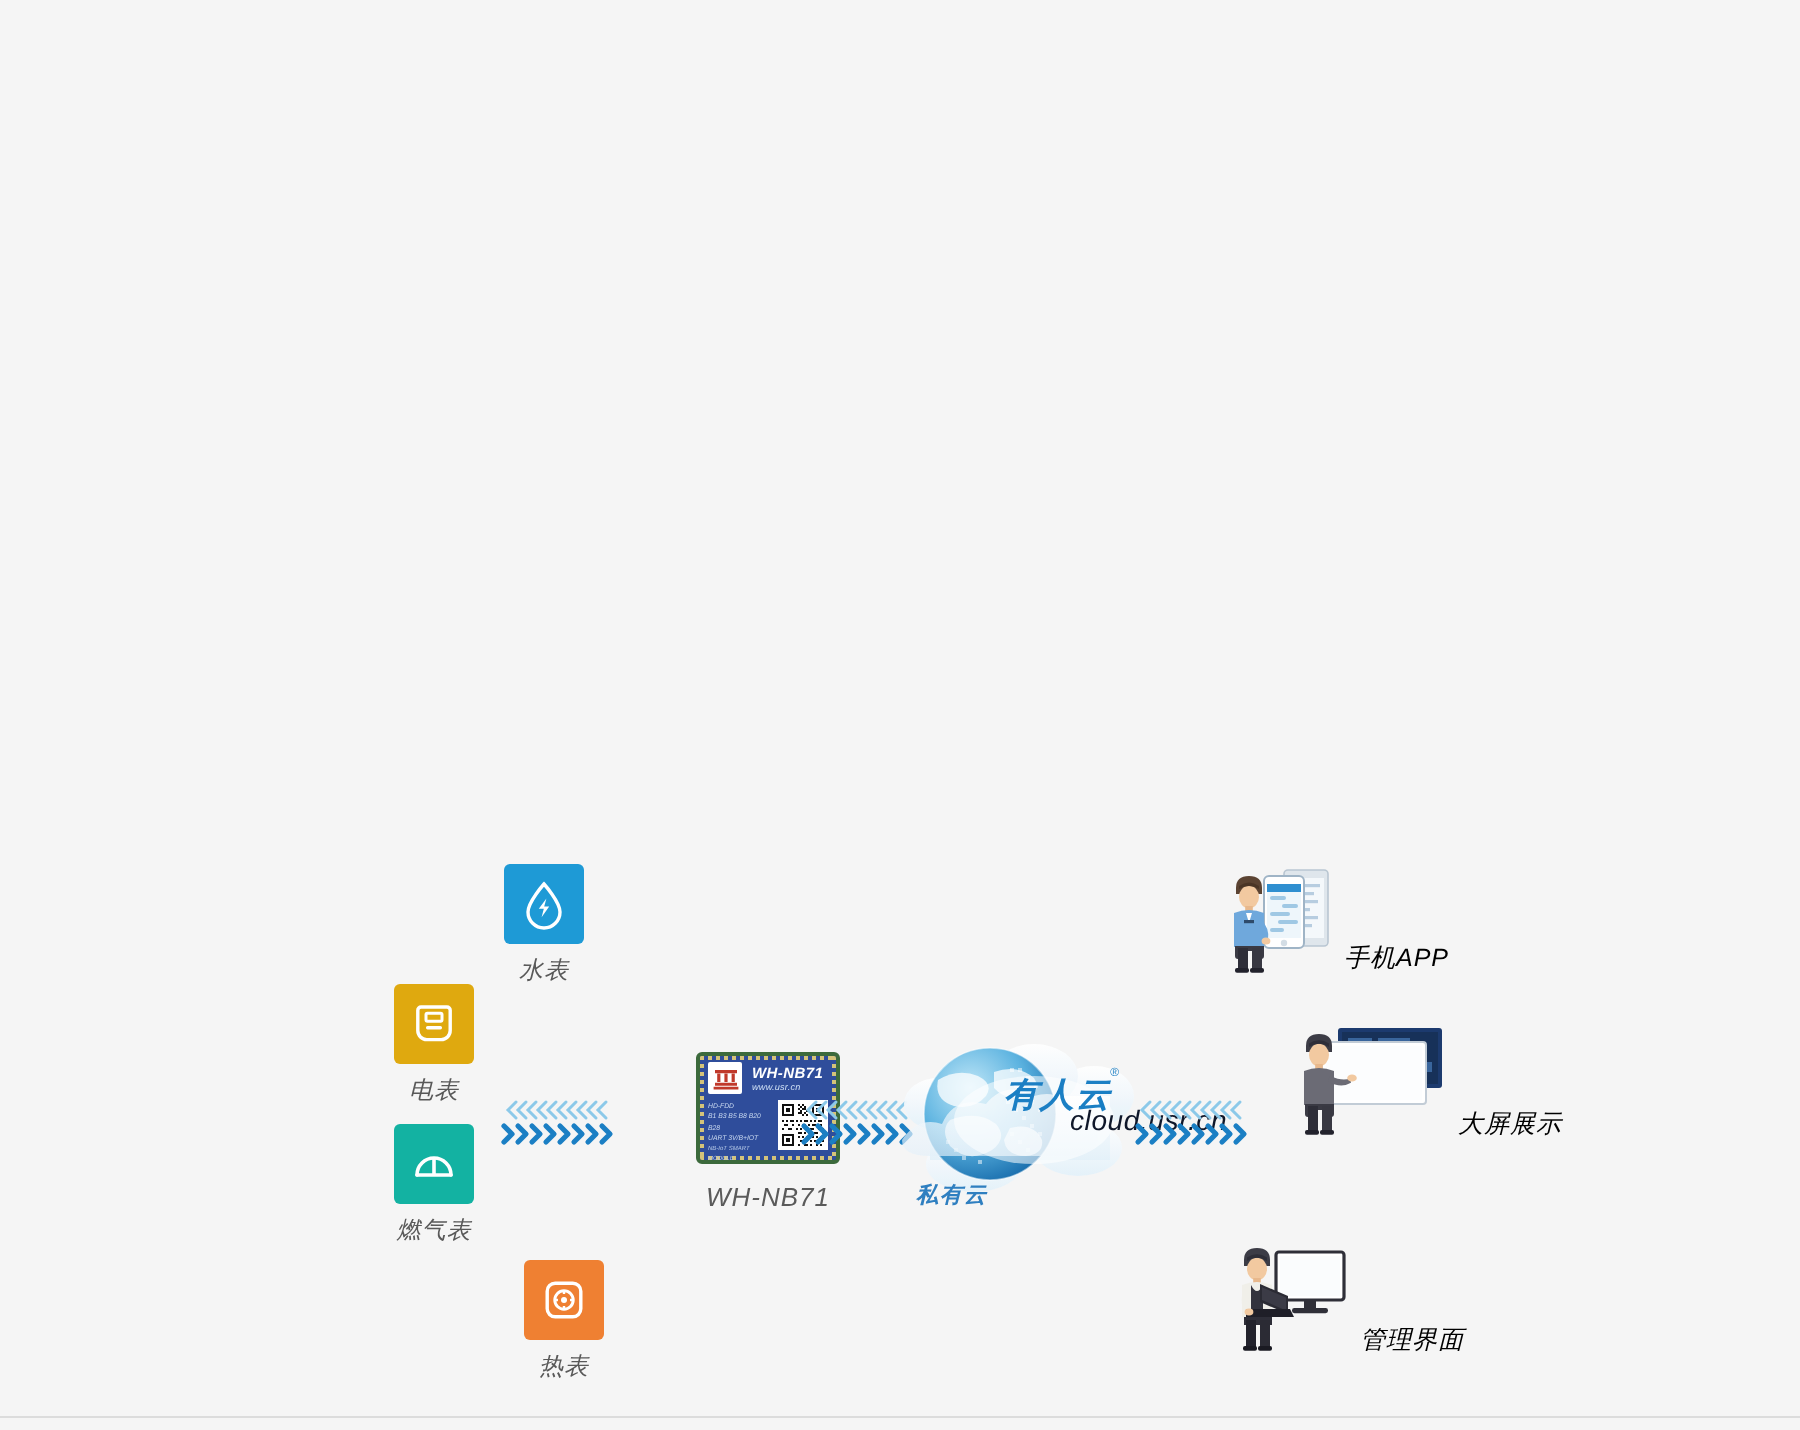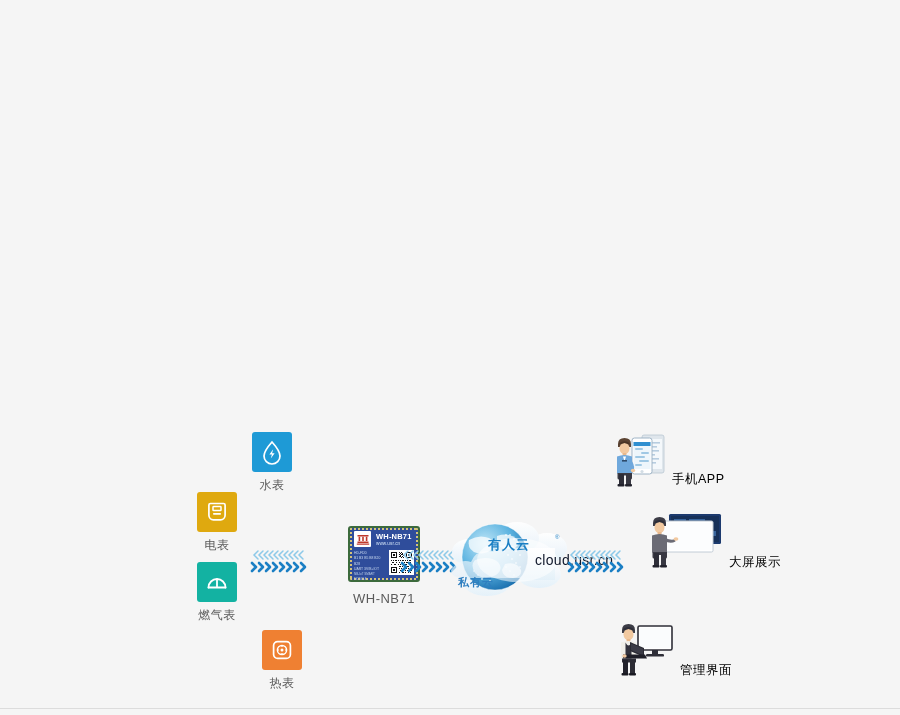--- a/index.html
+++ b/index.html
@@ -13,20 +13,21 @@
     font-family: "Liberation Sans", "DejaVu Sans", sans-serif;
     overflow: hidden;
     position: relative;
   }
 
   #canvas {
     position: absolute;
     left: 0; top: 0;
     width: 900px;
     height: 715px;
+    font-style: italic;
   }
 
   .bottom-rule {
     position: absolute;
     left: 0;
     top: 708px;
     width: 900px;
     height: 1px;
     background: #dcdcdc;
   }
@@ -156,22 +157,22 @@
   #node-cloud {
     position: absolute;
     left: 447px;
     top: 512px;
     width: 125px;
     height: 95px;
   }
   #node-cloud svg { display: block; }
   .cloud-txt-cn {
     position: absolute;
-    left: 41px; top: 24px;
-    font-size: 13px;
+    left: 55px; top: 24px;
+    font-size: 17px;
     font-weight: bold;
     color: #1b7fc4;
     letter-spacing: 1px;
     white-space: nowrap;
   }
   .cloud-reg {
     position: absolute;
     left: 108px; top: 22px;
     font-size: 6px;
     color: #1b7fc4;
@@ -180,21 +181,21 @@
     position: absolute;
     left: 44px; top: 40px;
     font-size: 14px;
     color: #0f172a;
     letter-spacing: 0.3px;
     white-space: nowrap;
     margin-left: 44px;
   }
   .cloud-txt-private {
     position: absolute;
-    left: 11px; top: 63px;
+    left: 11px; top: 78px;
     font-size: 11px;
     font-weight: bold;
     color: #2f7fc0;
     letter-spacing: 1px;
     white-space: nowrap;
   }
 
   
   .arrows {
     position: absolute;

